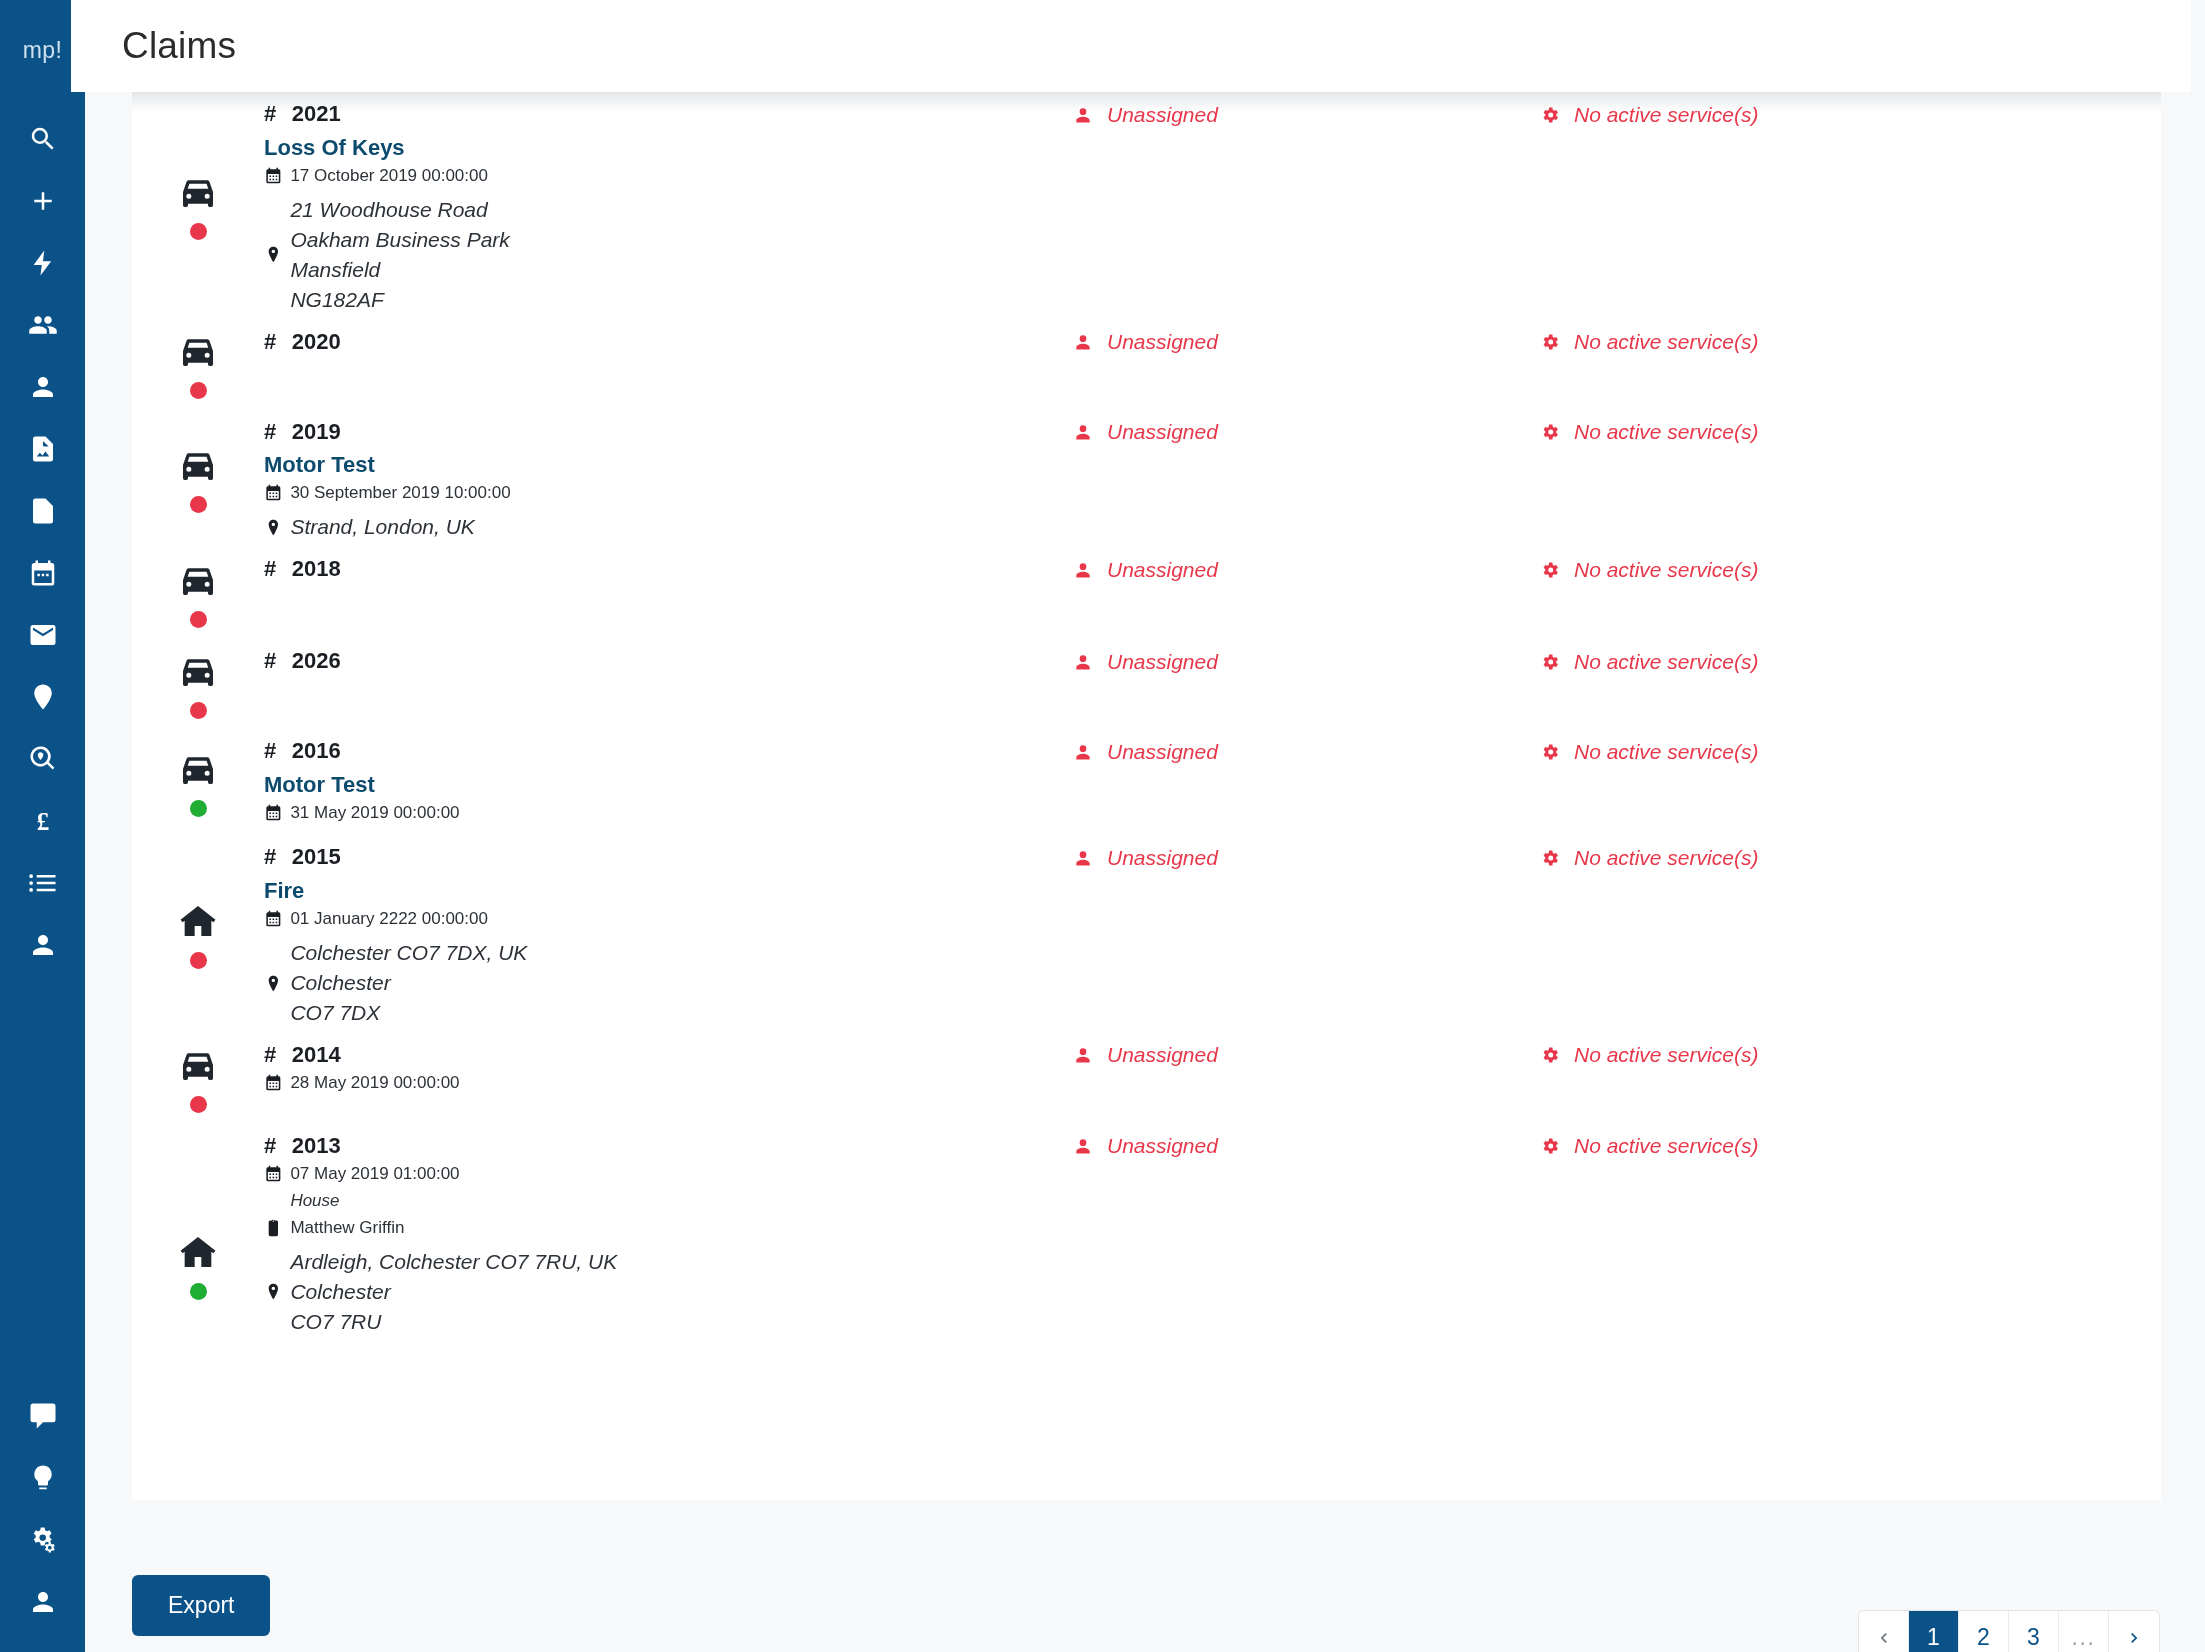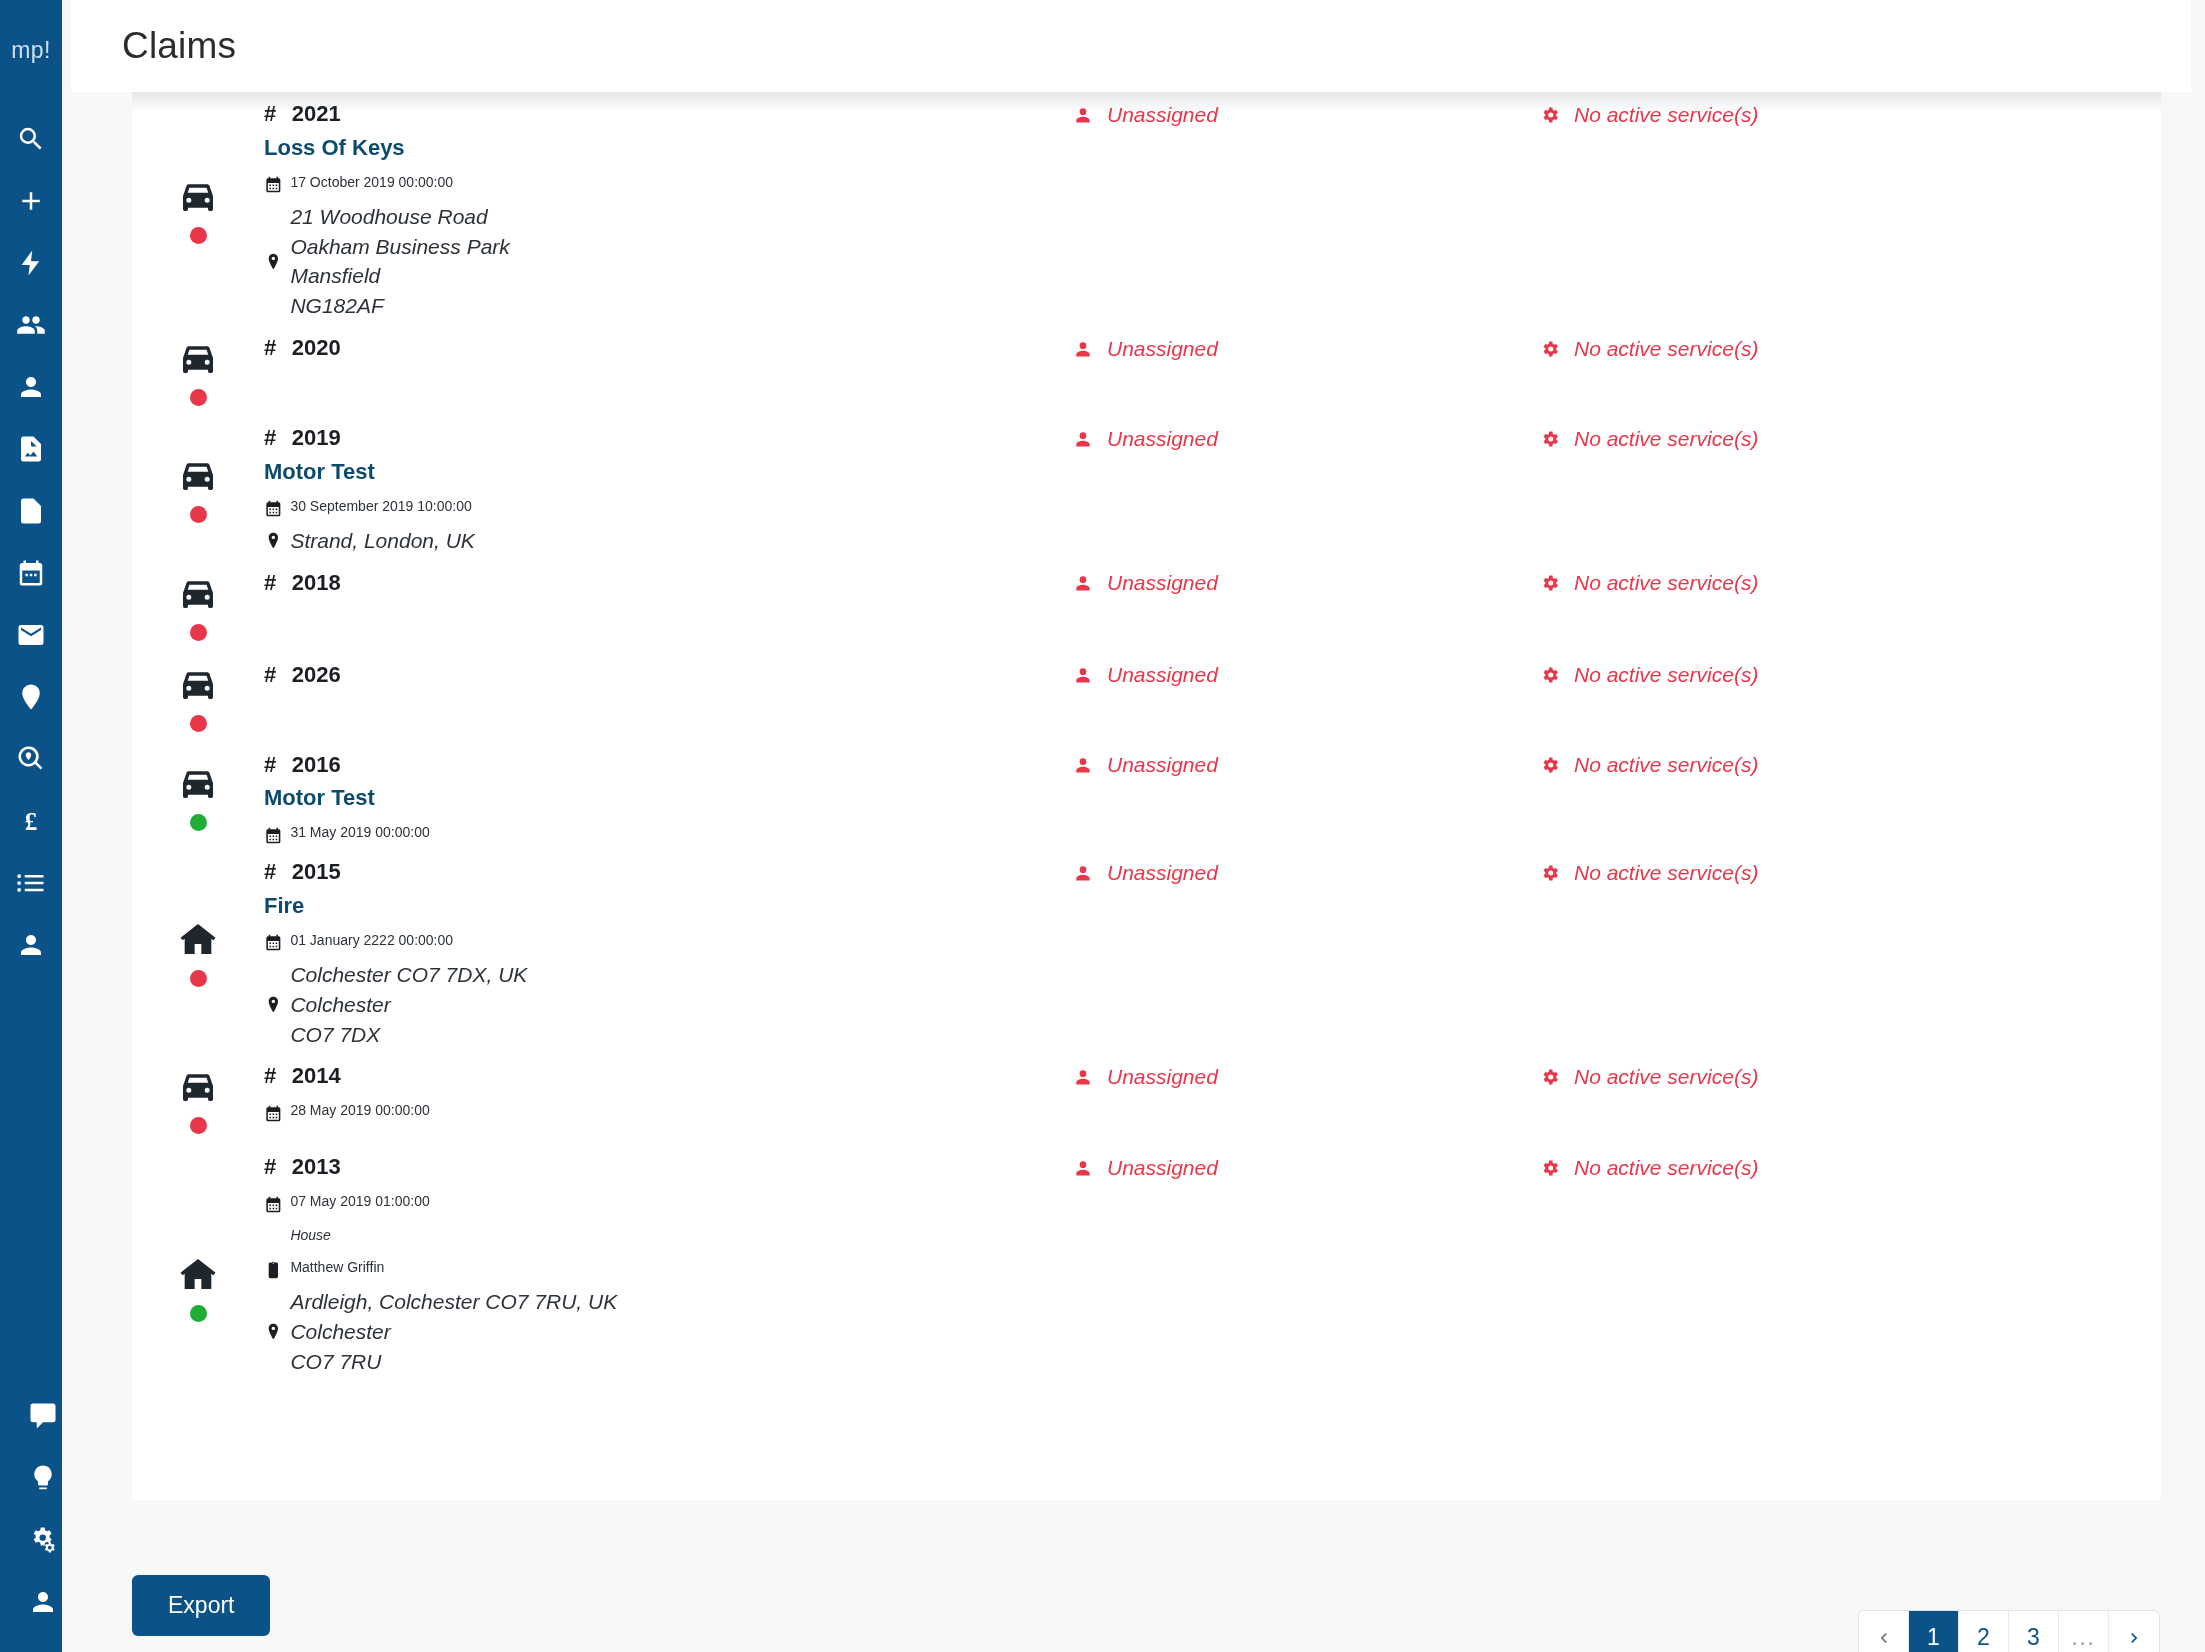--- a/index.html
+++ b/index.html
@@ -7,21 +7,21 @@
     width: 2205px; height: 1653px;
     font-family: "Liberation Sans", sans-serif;
     background: #f6f8fa;
     overflow: hidden;
   }
   #app { position: relative; width: 2205px; height: 1653px; }
 
   
   #sidebar {
     position: absolute; left: 0; top: 0;
-    width: 62px; height: 1653px;
+    width: 85px; height: 1653px;
     background: #0a5288;
     display: flex; flex-direction: column; align-items: center;
   }
   .brand {
     color: #cfe0ee; font-size: 23px; font-weight: 400;
     letter-spacing: 0.4px; margin-top: 37px; margin-bottom: 44px;
     user-select: none;
   }
   .nav-top { display: flex; flex-direction: column; align-items: center; }
   .nav-bottom {
@@ -92,22 +92,22 @@
     font-size: 22px; font-weight: 700; color: #1b1f24;
     display: flex; align-items: baseline;
   }
   .claim-no .hash { margin-right: 15.6px; font-weight: 700; }
   .claim-type {
     font-size: 22px; font-weight: 700; color: #0c4a6e;
     margin-top: 7.8px;
   }
   .meta-line {
     display: flex; align-items: flex-start;
-    font-size: 14px; color: #2c3238;
-    margin-top: 12px;
+    font-size: 17px; color: #2c3238;
+    margin-top: 3px;
   }
   .meta-ico {
     width: 26.4px; flex: 0 0 26.4px;
     display: flex; align-items: center; justify-content: flex-start;
     padding-top: 3.1px;
   }
   .meta-ico svg { width: 18.7px; height: 18.7px; fill: #1b1f24; display:block; }
   .meta-txt { line-height: 1.42; }
   .meta-txt.it { font-style: italic; }
   .addr-block { display: flex; align-items: stretch; margin-top: 7px; }

